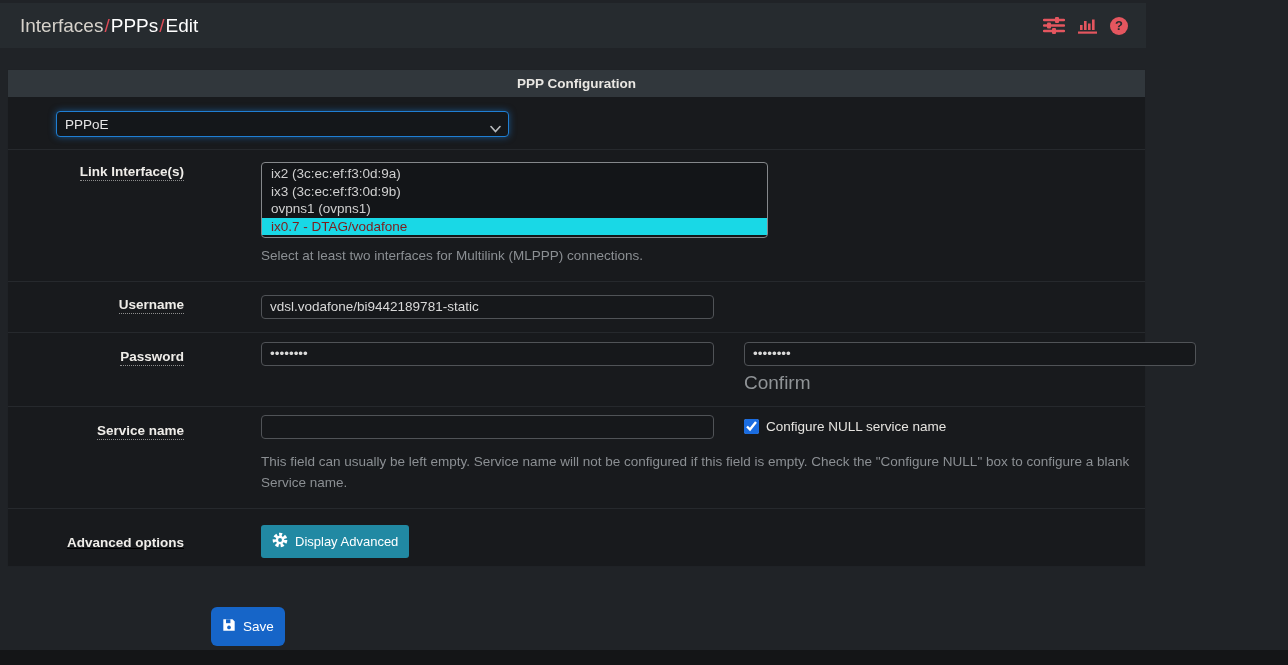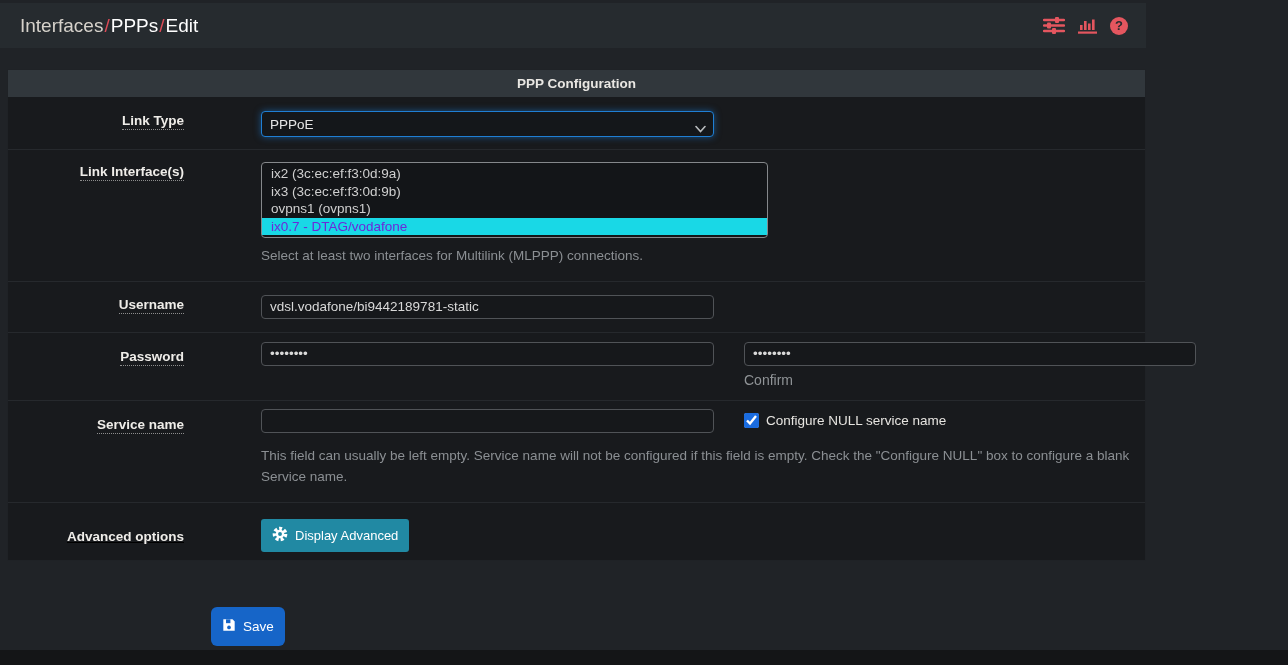--- a/index.html
+++ b/index.html
@@ -84,29 +84,29 @@
   
   .row-interfaces { padding:12px 0 14px; }
   .listbox {
     width:507px; border:1px solid #85888b; border-radius:4px;
     background:#131518; padding:2px 0; cursor:default;
   }
   .listbox .opt {
     font-size:13.5px; color:#cfcfcf; line-height:17.5px; padding:0 0 0 9px;
     white-space:nowrap;
   }
-  .listbox .opt.selected { background:#19d8e6; color:#6d28d9; }
+  .listbox .opt.selected { background:#19d8e6; color:#7f1d1d; }
 
   .row-desc { padding:14px 0 12px; }
   .row-user { padding:13px 0; }
 
   .row-pass { padding:9px 0 12px; }
   .pass-cols { display:flex; gap:30px; }
   .pass-col2 input { width:452px; }
-  .confirm-lbl { color:#8f9396; font-size:14px; margin-top:6px; }
+  .confirm-lbl { color:#8f9396; font-size:19px; margin-top:6px; }
 
   .row-service { padding:8px 0 14px; }
   .service-cols { display:flex; gap:30px; align-items:flex-start; }
   .chkline { display:flex; align-items:center; gap:7px; padding-top:4px; }
   .chkline input[type=checkbox] {
     width:15px; height:15px; accent-color:#1a6ce0; cursor:pointer;
   }
   .chkline label { color:#e6e4e0; font-size:13.5px; cursor:pointer; }
 
   .row-adv { padding:16px 0 8px;text-decoration:underline; }
@@ -169,21 +169,20 @@
       </svg>
     </span>
     <span class="help-circle">?</span>
   </div>
 </div>
 
 <div class="panel">
   <div class="panel-header">PPP Configuration</div>
 
   <div class="frow row-linktype">
-    <div class="lblcol"><span class="lbl">Link Type</span></div>
     <div class="ctlcol">
       <div class="select-wrap">
         <select class="linktype">
           <option>PPPoE</option>
         </select>
         <span class="select-caret">
           <svg width="11" height="8" viewBox="0 0 11 8">
               <polyline points="1,1.5 5.5,6.5 10,1.5" fill="none" stroke="#b9bcbe" stroke-width="1.6" stroke-linecap="round"></polyline>
             </svg>
         </span>

